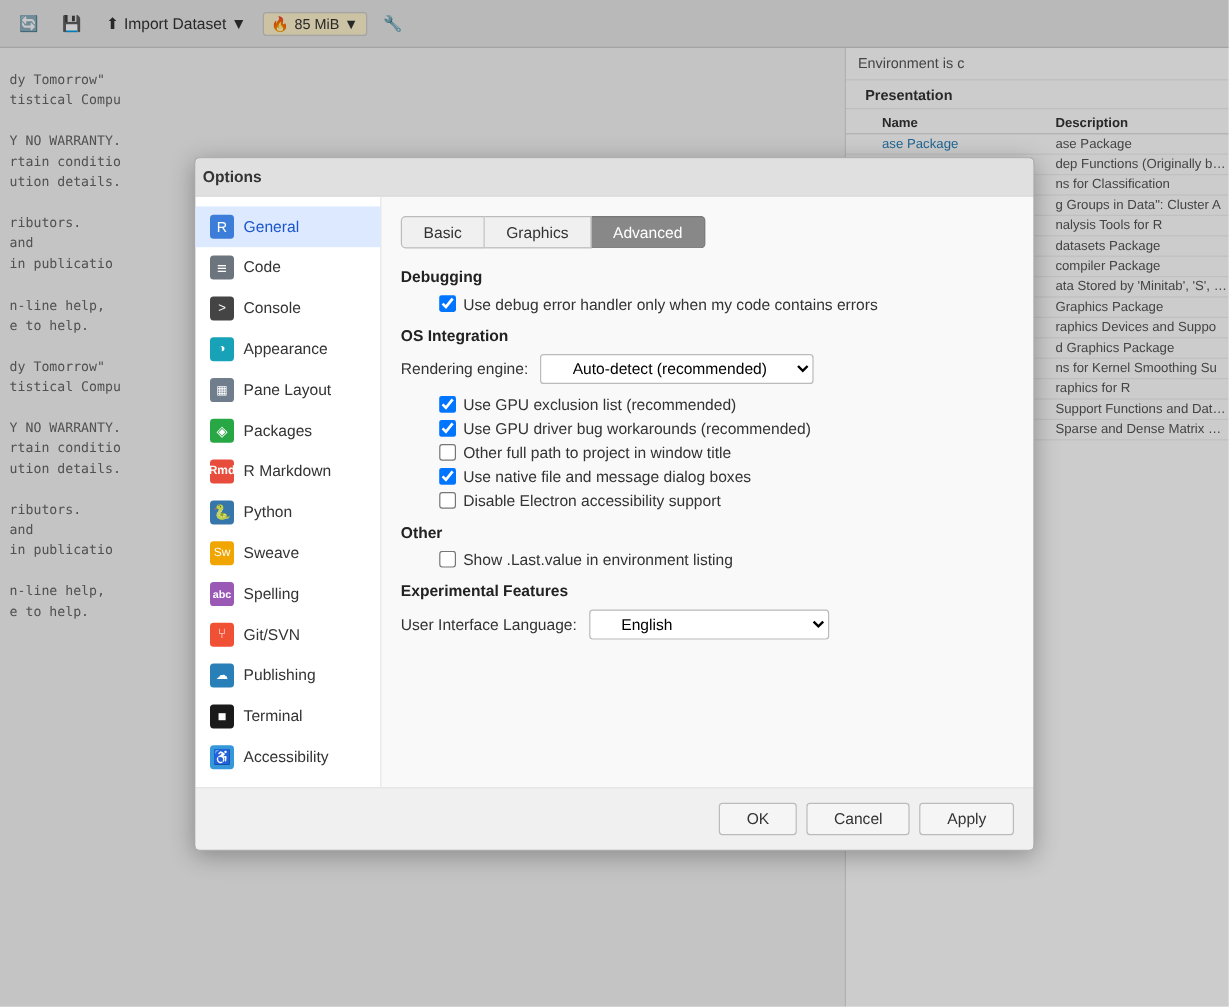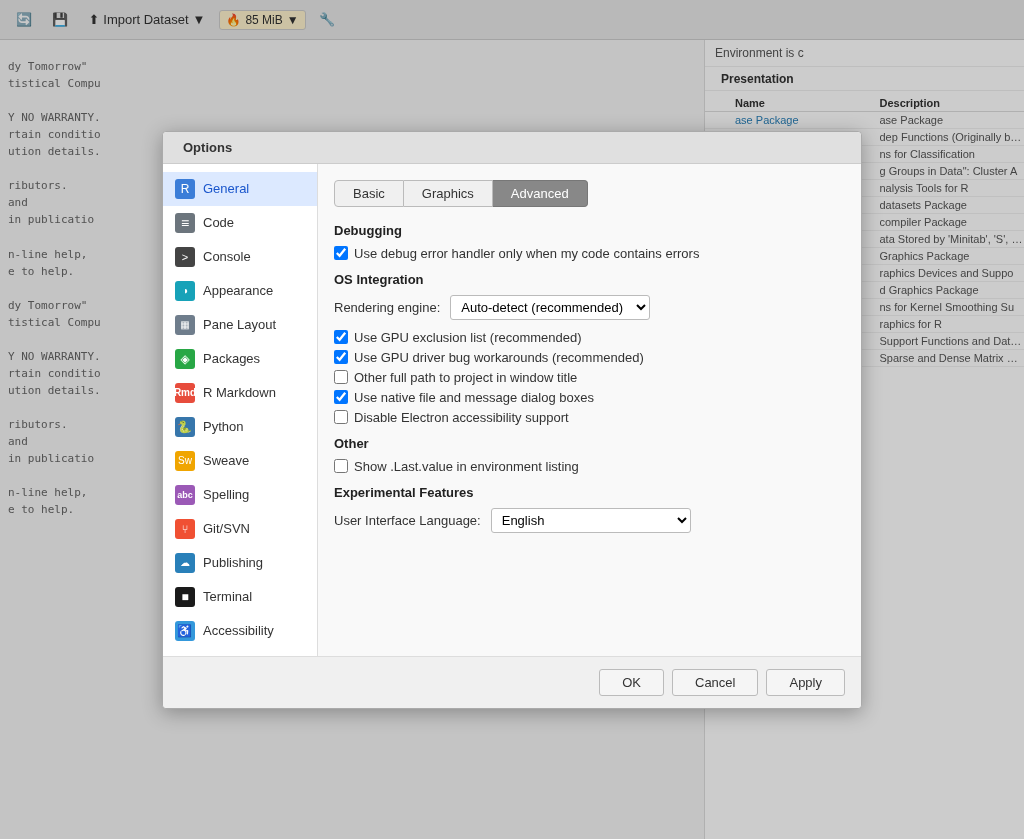--- a/index.html
+++ b/index.html
@@ -120,21 +120,21 @@
       border-radius: 4px;
       width: 700px;
       box-shadow: 0 4px 20px rgba(0,0,0,0.3);
       display: flex;
       flex-direction: column;
     }
 
     .dialog-title {
       background: #e0e0e0;
       border-bottom: 1px solid #ccc;
-      padding: 8px 20px;
+      padding: 8px 6px;
       font-size: 13px;
       font-weight: bold;
       color: #333;
       border-radius: 4px 4px 0 0;
     }
 
     .dialog-body {
       display: flex;
       flex: 1;
       min-height: 0;
@@ -238,20 +238,21 @@
       margin-bottom: 8px;
     }
 
     .checkbox-row {
       display: flex;
       align-items: center;
       gap: 6px;
       margin-bottom: 5px;
       font-size: 13px;
       color: #333;
+      margin-left: 32px;
     }
 
     .checkbox-row input[type="checkbox"] {
       width: 14px;
       height: 14px;
       cursor: pointer;
     }
 
     .form-row {
       display: flex;
@@ -259,21 +260,21 @@
       gap: 10px;
       margin-bottom: 10px;
     }
 
     .form-label {
       font-size: 13px;
       color: #333;
     }
 
     .form-select {
-      padding: 3px 6px;
+      padding: 3px 22px;
       border: 1px solid #bbb;
       border-radius: 3px;
       font-size: 13px;
       background: #fff;
       min-width: 200px;
     }
 
     .dialog-footer {
       display: flex;
       justify-content: flex-end;

